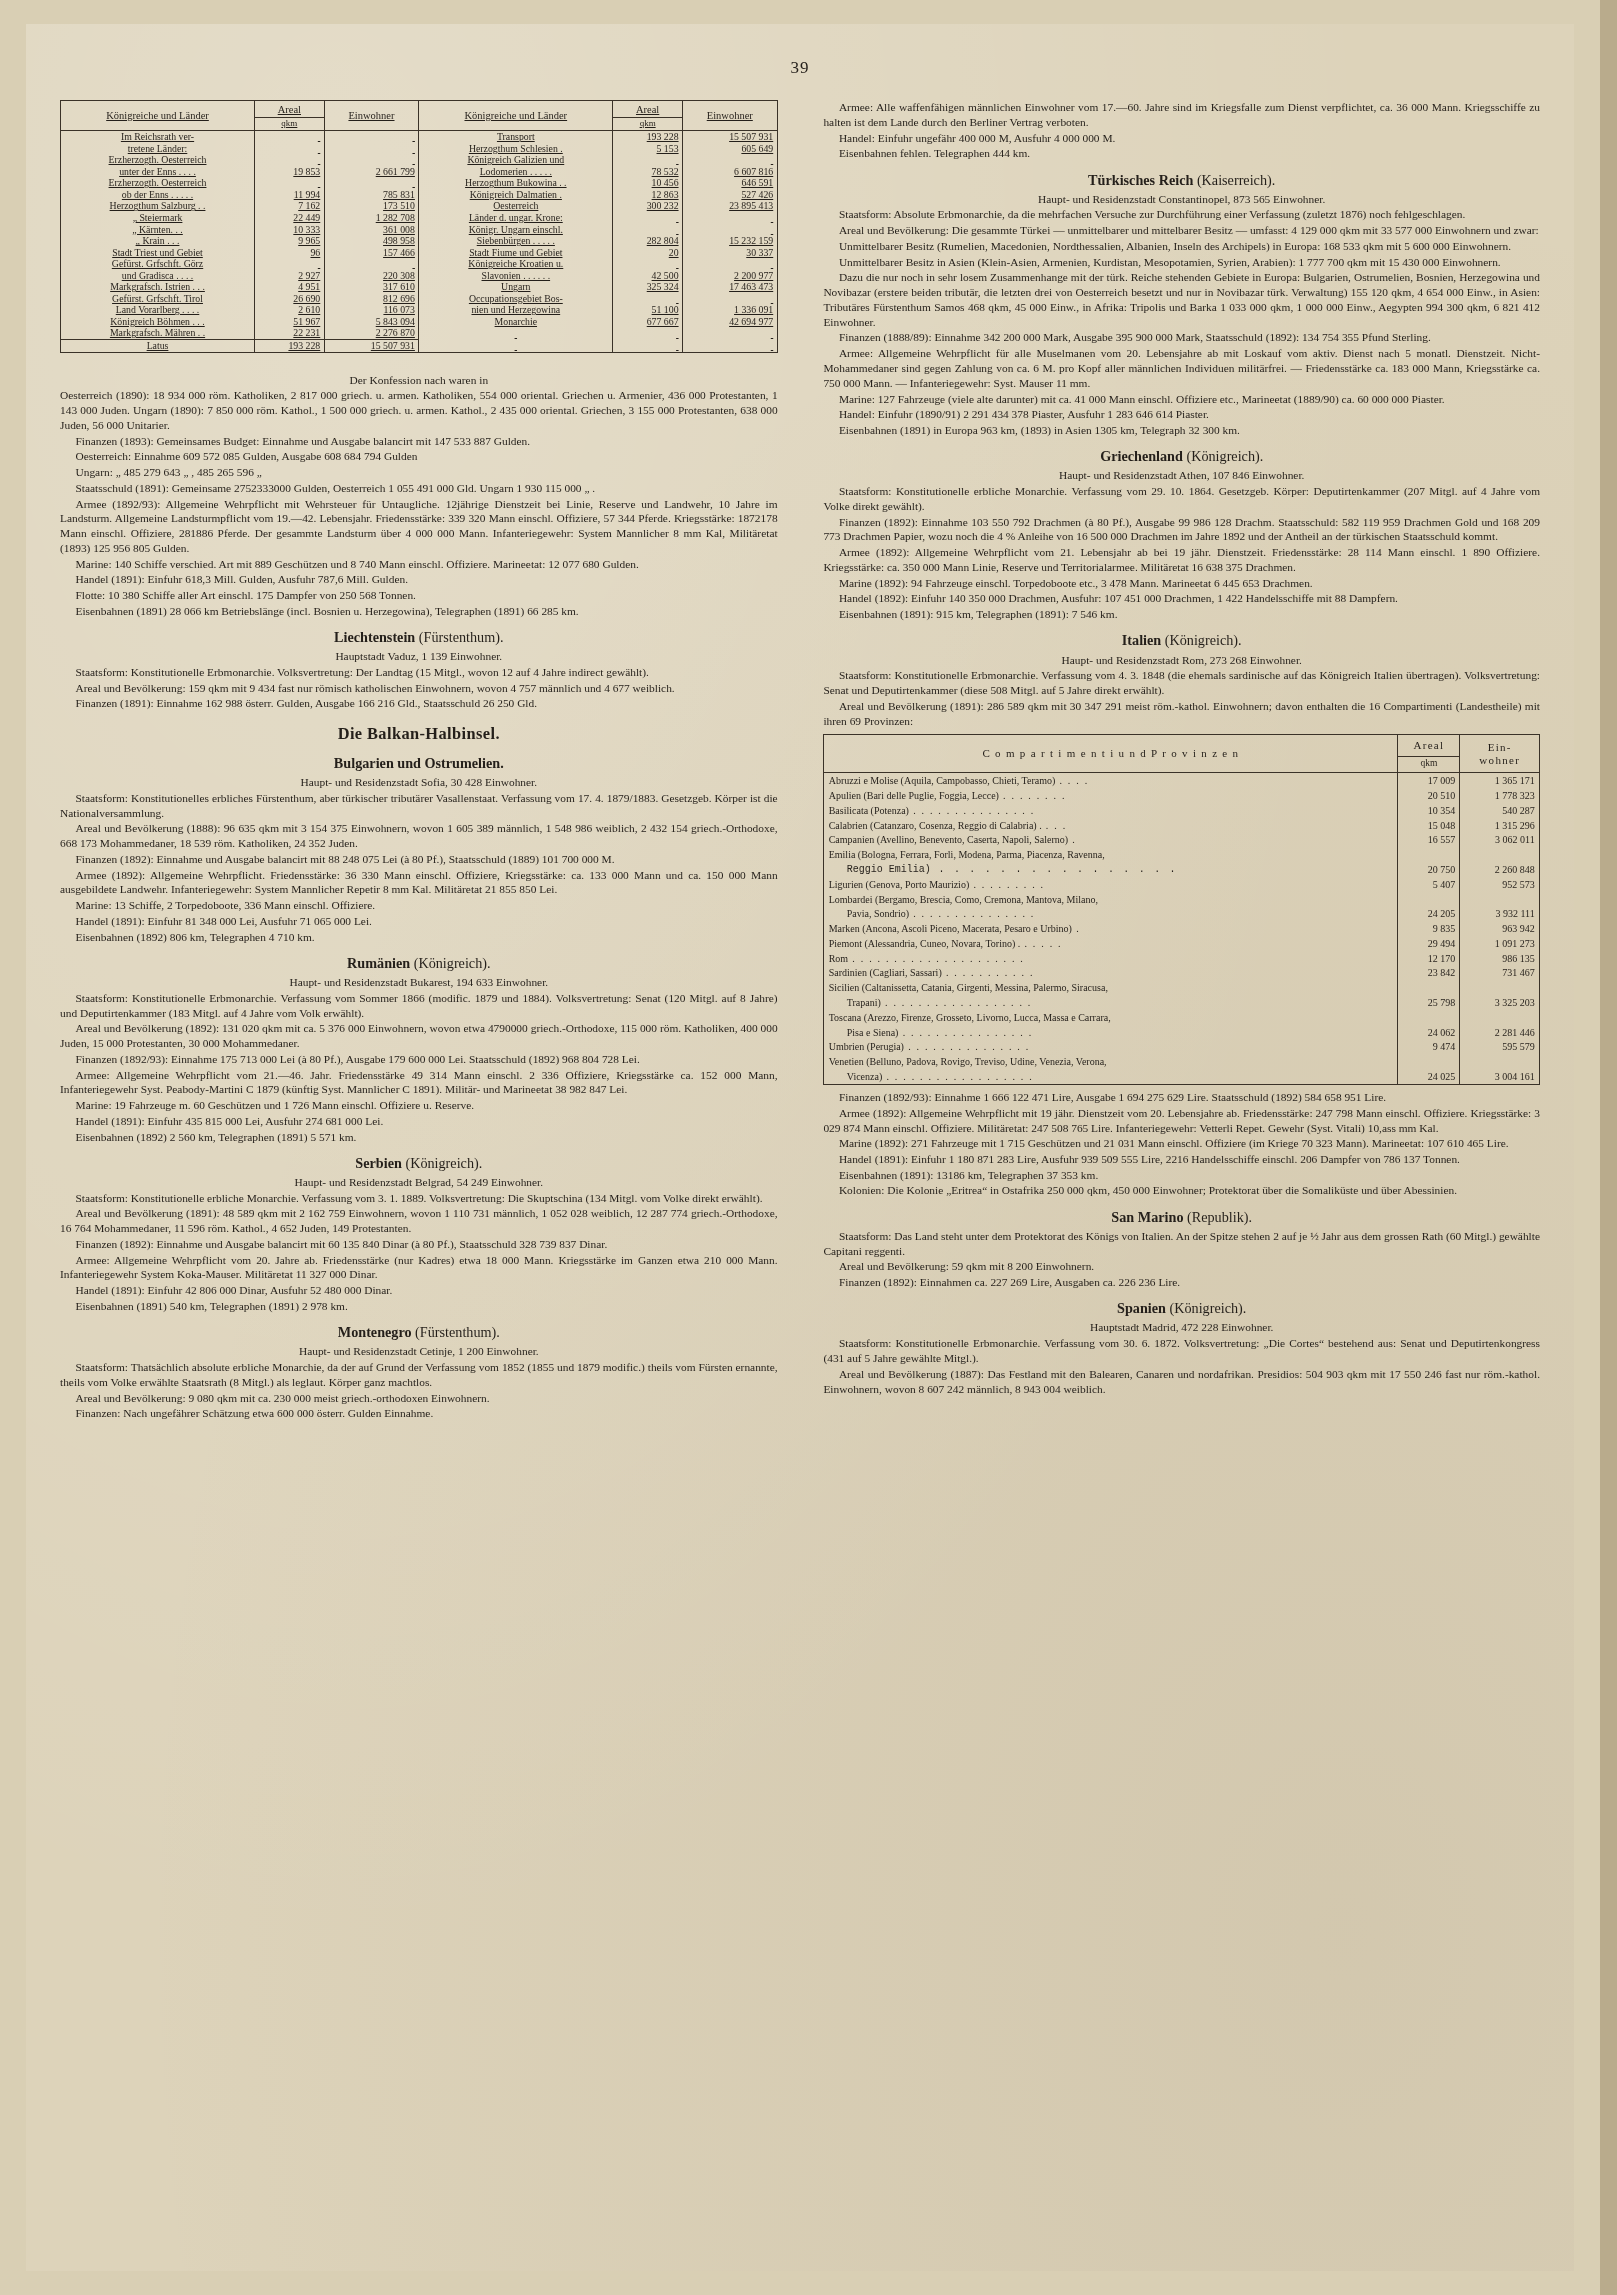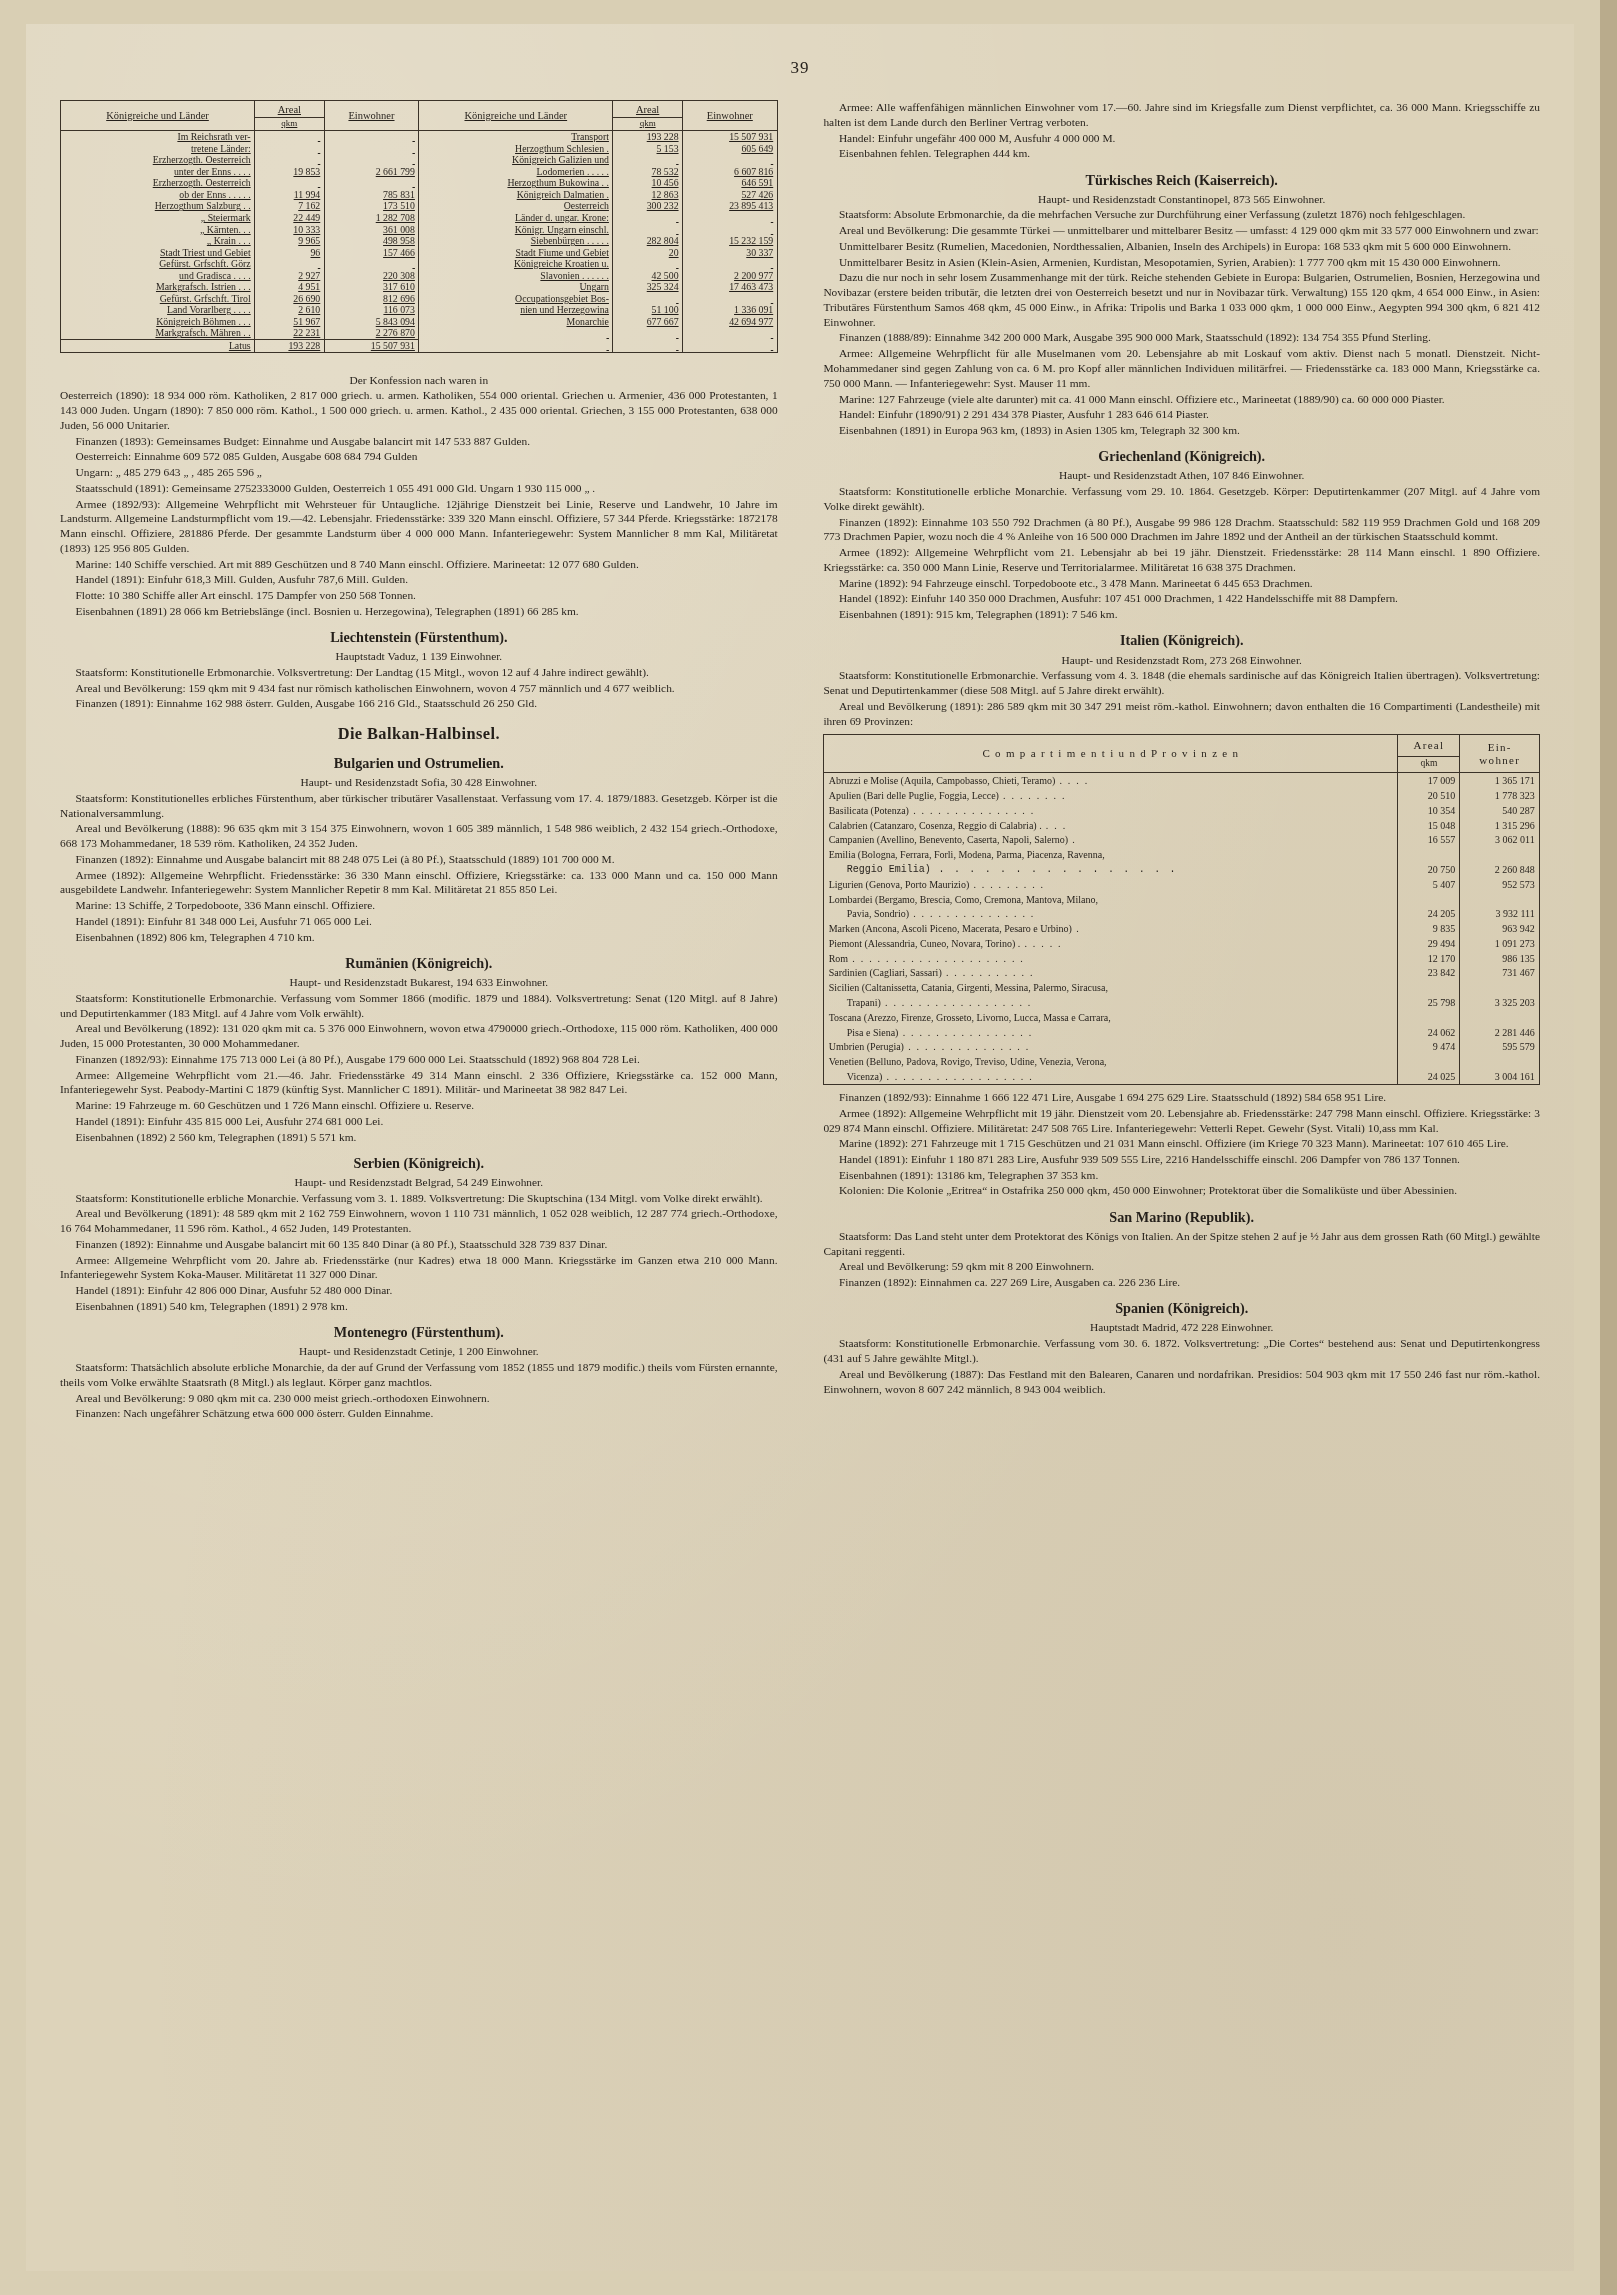--- a/index.html
+++ b/index.html
@@ -66,21 +66,21 @@
     text-align: center;
     margin: 12px 0 5.2px 0;
     letter-spacing: 0.4px;
   }
   h3.sub {
     font-size: 14.2px;
     font-weight: bold;
     text-align: center;
     margin: 9.5px 0 2.6px 0;
   }
-  h3.sub .rg { font-weight: bold; }
+  h3.sub .rg { font-weight: normal; }
 
   
   table.stat {
     border-collapse: collapse;
     width: 100%;
     font-size: 9.8px;
     line-height: 1.18;
     margin-bottom: 20px;
     text-decoration: underline;
   }
@@ -90,21 +90,21 @@
     font-weight: normal;
   }
   table.stat .hdr td {
     text-align: center;
     font-size: 10.5px;
     padding-top: 2.6px;
     padding-bottom: 0.9px;
   }
   table.stat .hdr td.sub { font-size: 9px; padding-top: 0; padding-bottom: 1.7px;}
   .num { text-align: right; white-space: nowrap; }
-  .lbl { text-align: right; white-space: nowrap; }
+  .lbl { text-align: center; white-space: nowrap; }
   .rline { border-right: 0.9px solid #3a3228; }
   .tline { border-top: 0.9px solid #3a3228; }
   .bline { border-bottom: 0.9px solid #3a3228; }
   .wrapbox {
     border: 0.9px solid #3a3228;
   }
 
   
   table.ital {
     border-collapse: collapse;

